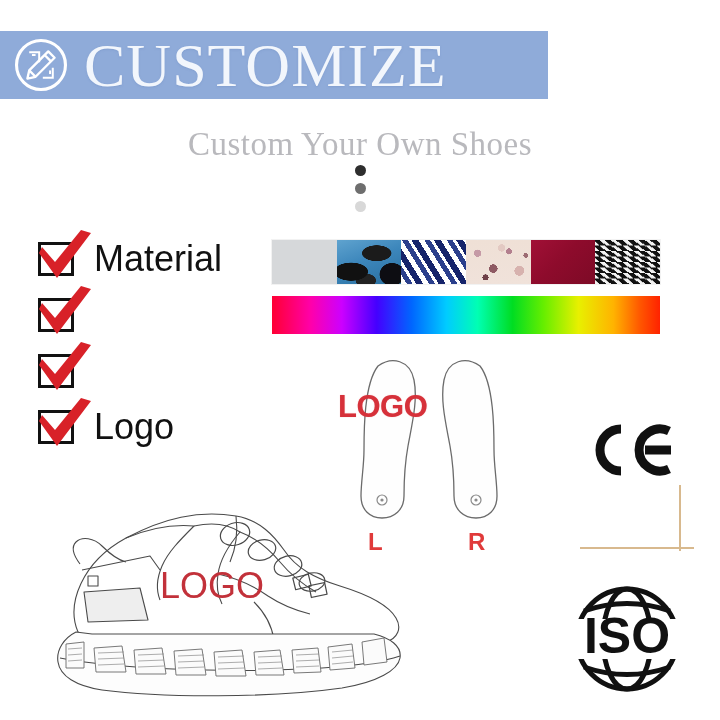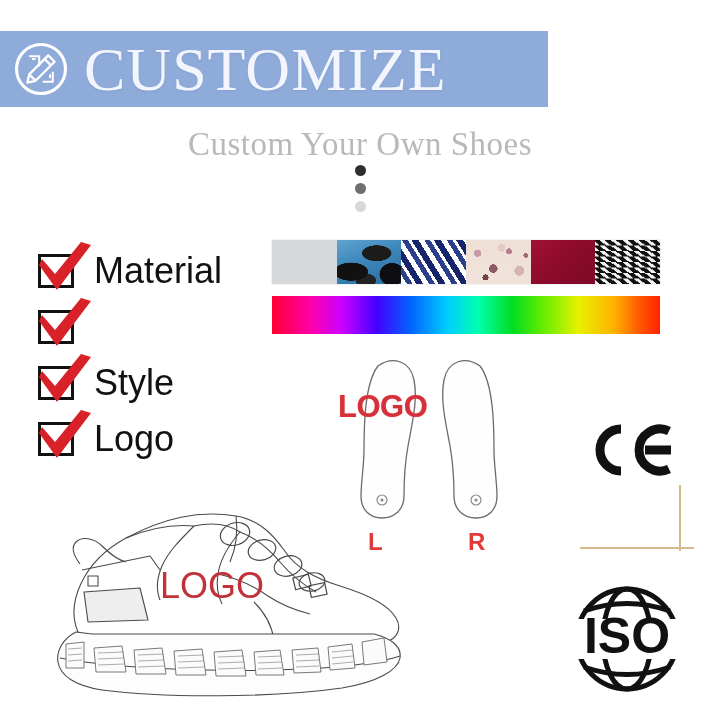--- a/index.html
+++ b/index.html
@@ -7,21 +7,21 @@
     width:720px;height:720px;
     background:#ffffff;
     font-family:"Liberation Sans", sans-serif;
     overflow:hidden;
     position:relative;
   }
   #stage{position:relative;width:720px;height:720px;background:#fff;}
 
   
   .banner{
-    position:absolute;left:0;top:31px;width:548px;height:76px;
+    position:absolute;left:0;top:31px;width:548px;height:68px;
     background:#8fabd9;
     display:flex;align-items:center;
   }
   .banner-icon{
     width:58px;height:58px;margin-left:12px;flex:0 0 auto;
   }
   .banner-title{
     font-family:"Liberation Serif", serif;
     font-size:62px;
     letter-spacing:1px;
@@ -47,21 +47,21 @@
     display:flex;flex-direction:column;align-items:center;gap:7px;
   }
   .dot{width:11px;height:11px;border-radius:50%;}
   .dot.d1{background:#2e2e2e;}
   .dot.d2{background:#6e6e6e;}
   .dot.d3{background:#d8d8d8;}
 
   
   .checklist{
     position:absolute;left:38px;top:236px;
-    display:flex;flex-direction:column;gap:10px;margin-top:12px;
+    display:flex;flex-direction:column;gap:10px;
   }
   .check-row{
     display:flex;align-items:center;height:46px;position:relative;
   }
   .check-box{
     position:relative;width:36px;height:34px;flex:0 0 auto;
     border:3px solid #111;background:#fff;box-sizing:border-box;
   }
   .check-mark{
     position:absolute;left:-8px;top:-16px;width:62px;height:54px;
@@ -214,21 +214,20 @@
         </svg>
       </div>
     </div>
 
     <div class="check-row">
       <div class="check-box">
         <svg class="check-mark" viewBox="0 0 62 54">
           <path d="M6 24 L9 18 L22 33 L48 1 L58 4 L24 49 Z" fill="#d82128"></path>
         </svg>
       </div>
-      <div class="check-label">Style</div>
     </div>
 
     <div class="check-row">
       <div class="check-box">
         <svg class="check-mark" viewBox="0 0 62 54">
           <path d="M6 24 L9 18 L22 33 L48 1 L58 4 L24 49 Z" fill="#d82128"></path>
         </svg>
       </div>
       <div class="check-label">Logo</div>
     </div>

